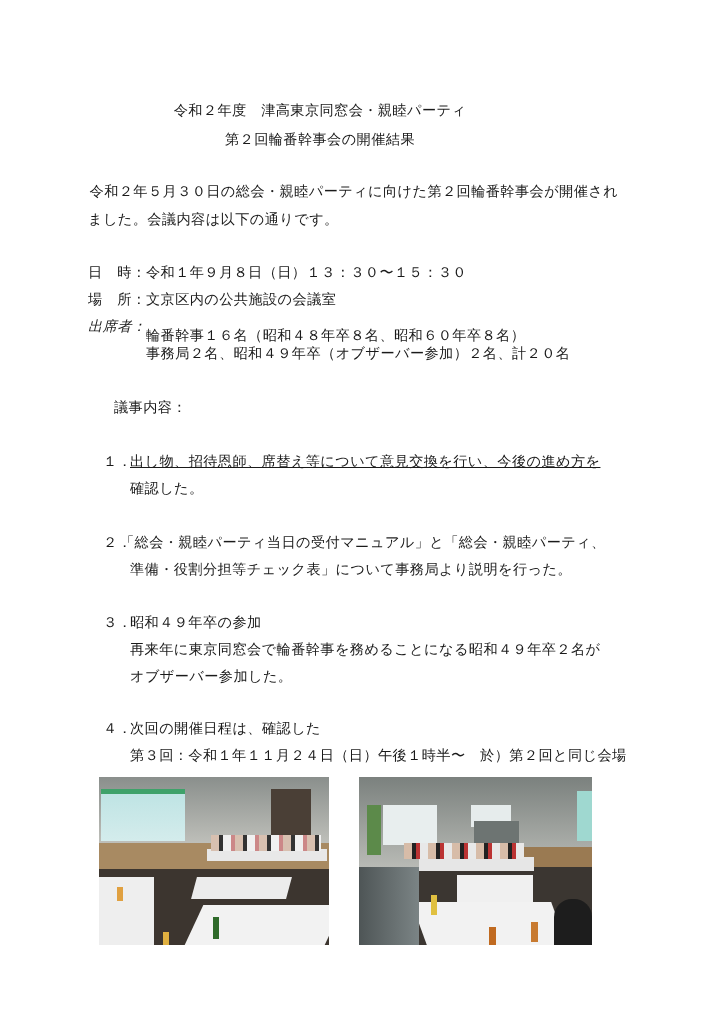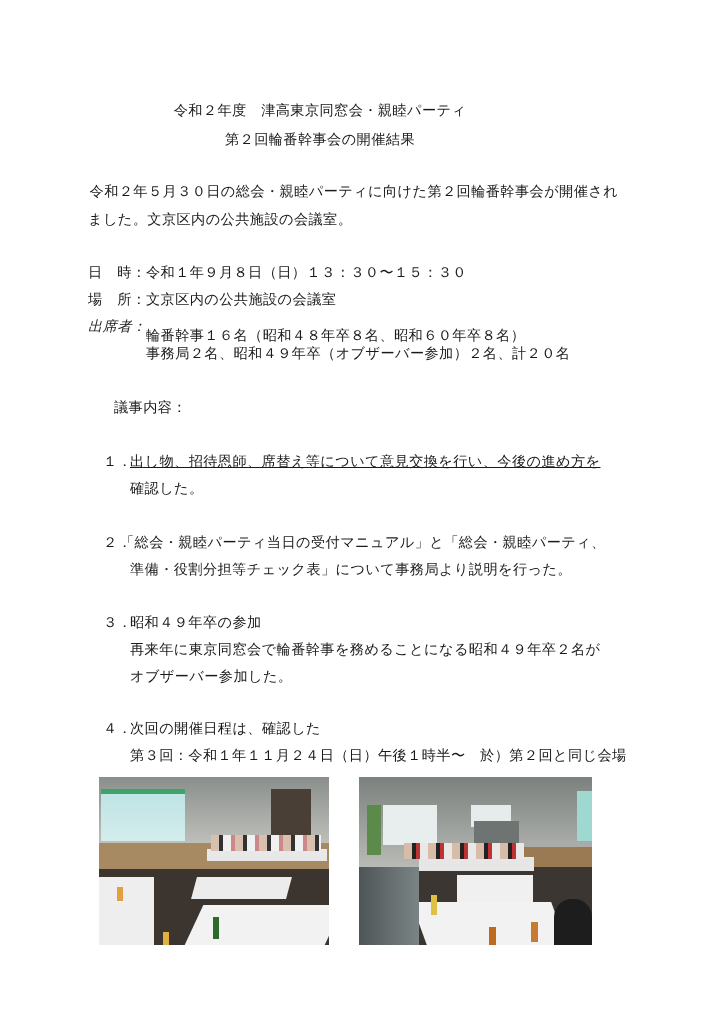--- a/index.html
+++ b/index.html
@@ -19,21 +19,21 @@
   }
   .photo .layer { position: absolute; }
 </style>
 </head>
 <body>
 
 <div class="line title" style="top:101px;">令和２年度　津高東京同窓会・親睦パーティ</div>
 <div class="line title" style="top:130px;">第２回輪番幹事会の開催結果</div>
 
 <div class="line" style="left:75px; top:182px;">　令和２年５月３０日の総会・親睦パーティに向けた第２回輪番幹事会が開催され</div>
-<div class="line" style="left:88px; top:210px;">ました。文京区内の公共施設の会議室。</div>
+<div class="line" style="left:88px; top:210px;">ました。会議内容は以下の通りです。</div>
 
 <div class="line" style="left:88px; top:263px;text-align:center;">日　時：</div>
 <div class="line" style="left:146px; top:263px;">令和１年９月８日（日）１３：３０〜１５：３０</div>
 
 <div class="line" style="left:88px; top:290px;">場　所：</div>
 <div class="line" style="left:146px; top:290px;">文京区内の公共施設の会議室</div>
 
 <div class="line" style="left:88px; top:317px;font-style:italic;">出席者：</div>
 <div class="line" style="left:146px; top:326px;">輪番幹事１６名（昭和４８年卒８名、昭和６０年卒８名）</div>
 <div class="line" style="left:146px; top:344px;">事務局２名、昭和４９年卒（オブザーバー参加）２名、計２０名</div>

